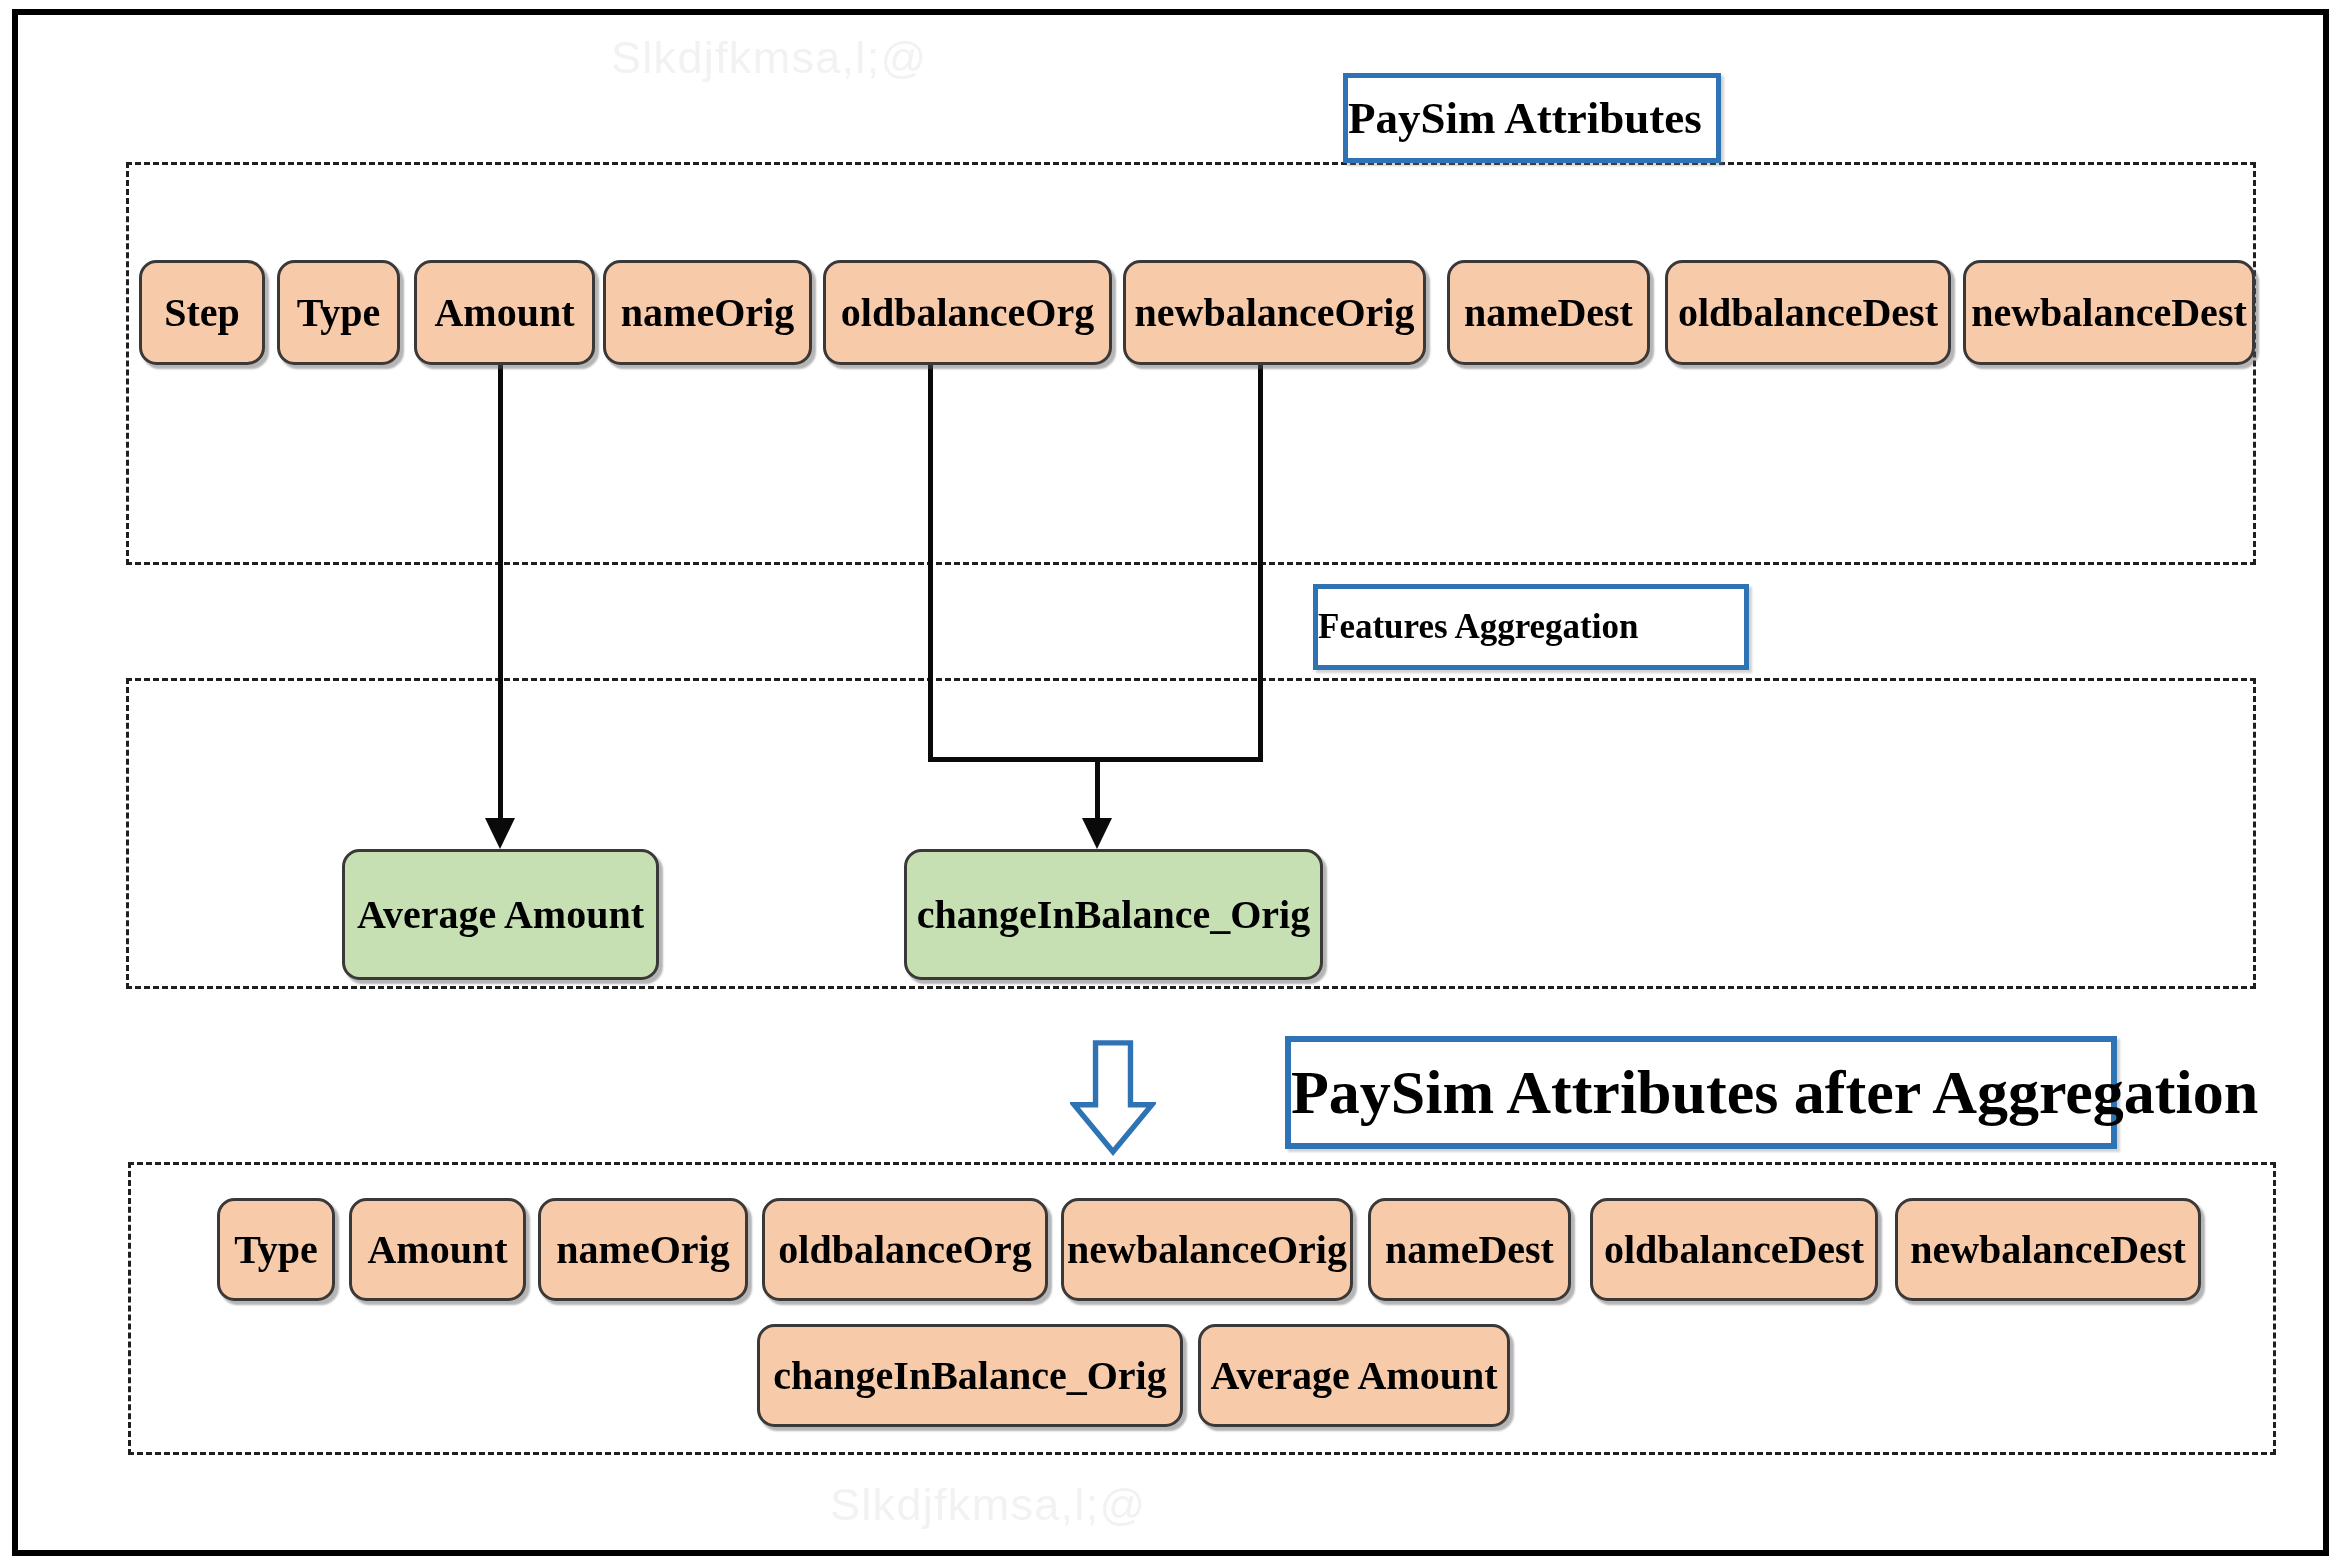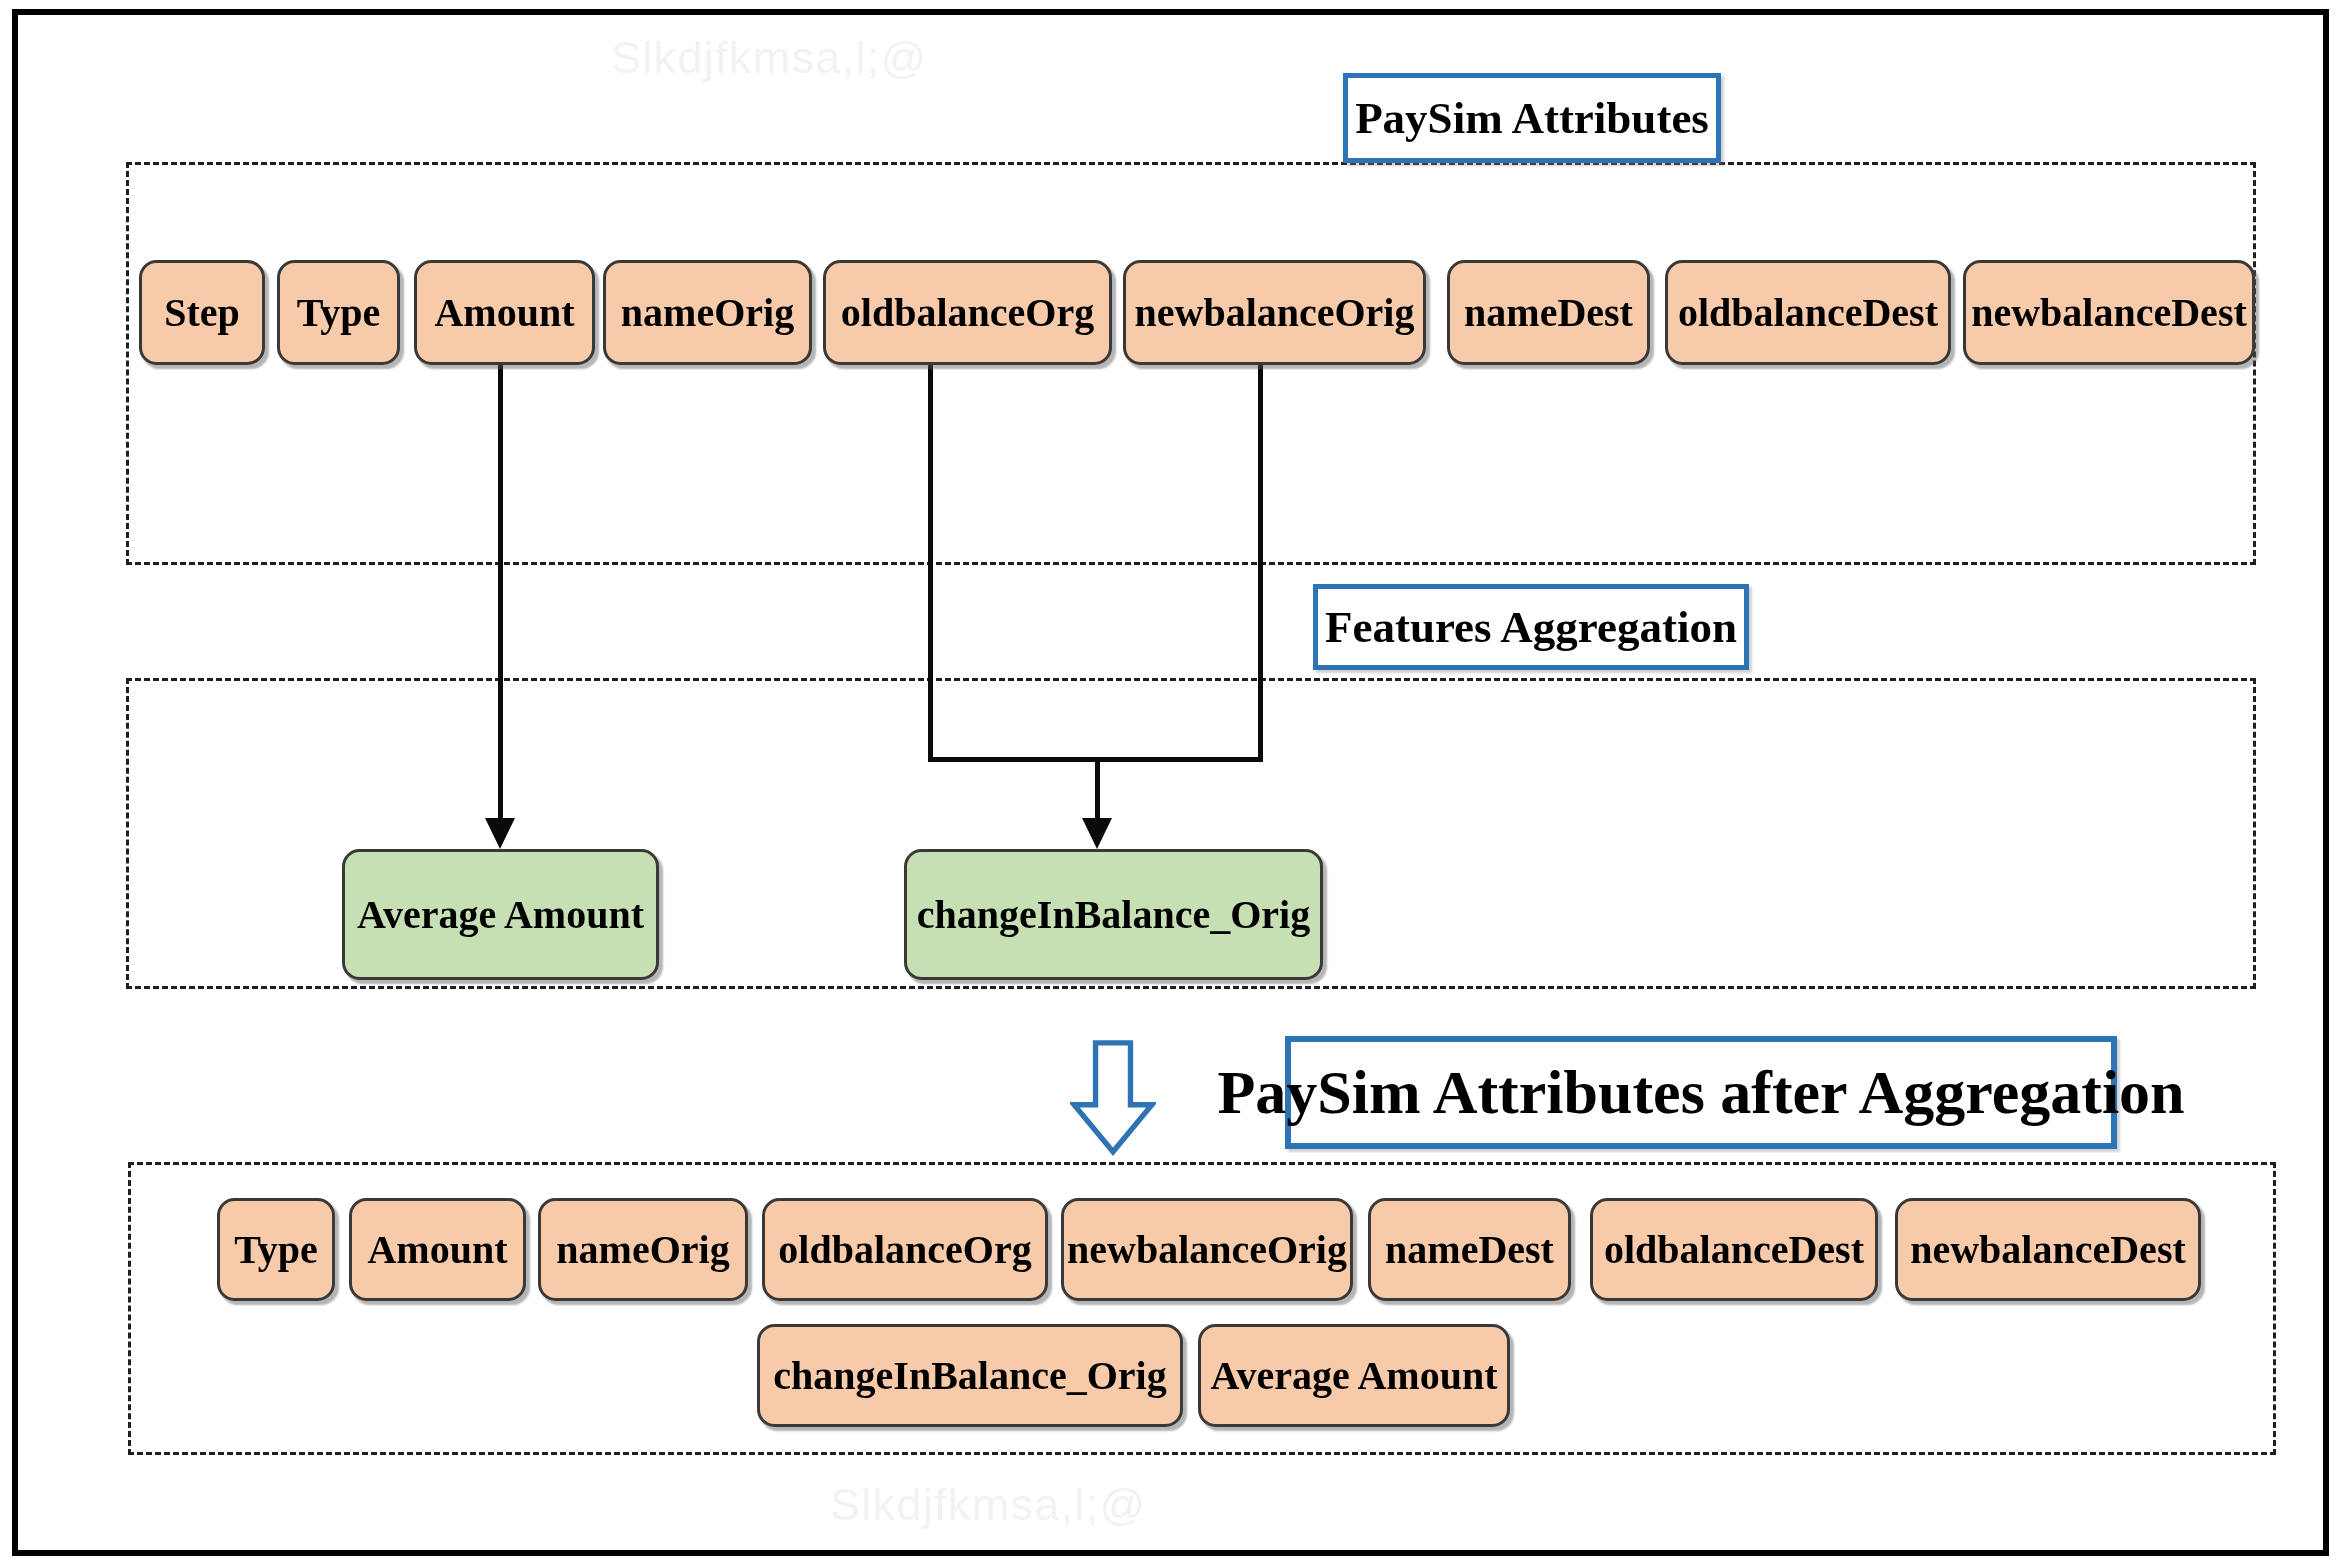--- a/index.html
+++ b/index.html
@@ -9,21 +9,21 @@
 
   .outer-frame{position:absolute;left:12px;top:9.4px;right:13.5px;bottom:10px;
        border:6.7px solid #000;}
 
   .watermark{position:absolute;color:#f2f2f2;font-family:"Liberation Sans",sans-serif;
        font-size:45px;letter-spacing:1.3px;white-space:nowrap;}
 
   .dashed-zone{position:absolute;border:3.4px dashed #1f1f1f;}
 
   .zone-title{position:absolute;background:#fff;border:5.4px solid #2E74B5;
-       display:flex;align-items:center;justify-content:center;
+       display:flex;align-items:center;justify-content:flex-start;
        font-weight:700;color:#000;white-space:nowrap;
        box-shadow:2.7px 3.4px 2px rgba(130,130,130,0.35);z-index:5;}
 
   .node{position:absolute;display:flex;align-items:center;justify-content:center;
        border:3.4px solid #3B3838;border-radius:17.5px;font-weight:700;color:#000000;
        font-size:40px;white-space:nowrap;
        box-shadow:3.4px 4px 2px rgba(90,90,90,0.45);z-index:4;}
   .attr{background:#F7CAA9;}
   .feat{background:#C6E0B4;}
 
@@ -63,21 +63,21 @@
 
   <div class="vline" style="left:498px;top:354px;height:466px;"></div>
   <div class="arrowhead" style="left:485px;top:818px;"></div>
 
   <div class="vline" style="left:928px;top:354px;height:408px;"></div>
   <div class="vline" style="left:1258px;top:354px;height:408px;"></div>
   <div class="hline" style="left:928px;top:757px;width:334px;"></div>
   <div class="vline" style="left:1095px;top:759px;height:62px;"></div>
   <div class="arrowhead" style="left:1082px;top:818px;"></div>
 
-  <div class="zone-title" style="left:1313px;top:584px;width:426px;height:76px;font-size:45px;">
+  <div class="zone-title" style="left:1313px;top:584px;width:426px;height:76px;font-size:35px;">
       <span>Features Aggregation</span>
     </div>
 
   <div class="dashed-zone" style="left:126px;top:678px;width:2124px;height:305px;"></div>
 
   <div class="node feat" style="left:342px;top:849px;width:311px;height:125px;">Average Amount</div>
   <div class="node feat" style="left:904px;top:849px;width:413px;height:125px;">changeInBalance_Orig</div>
 
   <svg class="big-arrow" style="left:1070px;top:1040px;" width="86" height="116" viewBox="0 0 128 172">
     <polygon points="38,4 90,4 90,96 122,96 64,166 6,96 38,96" fill="#ffffff" stroke="#2E74B5" stroke-width="8" stroke-linejoin="miter"></polygon>

